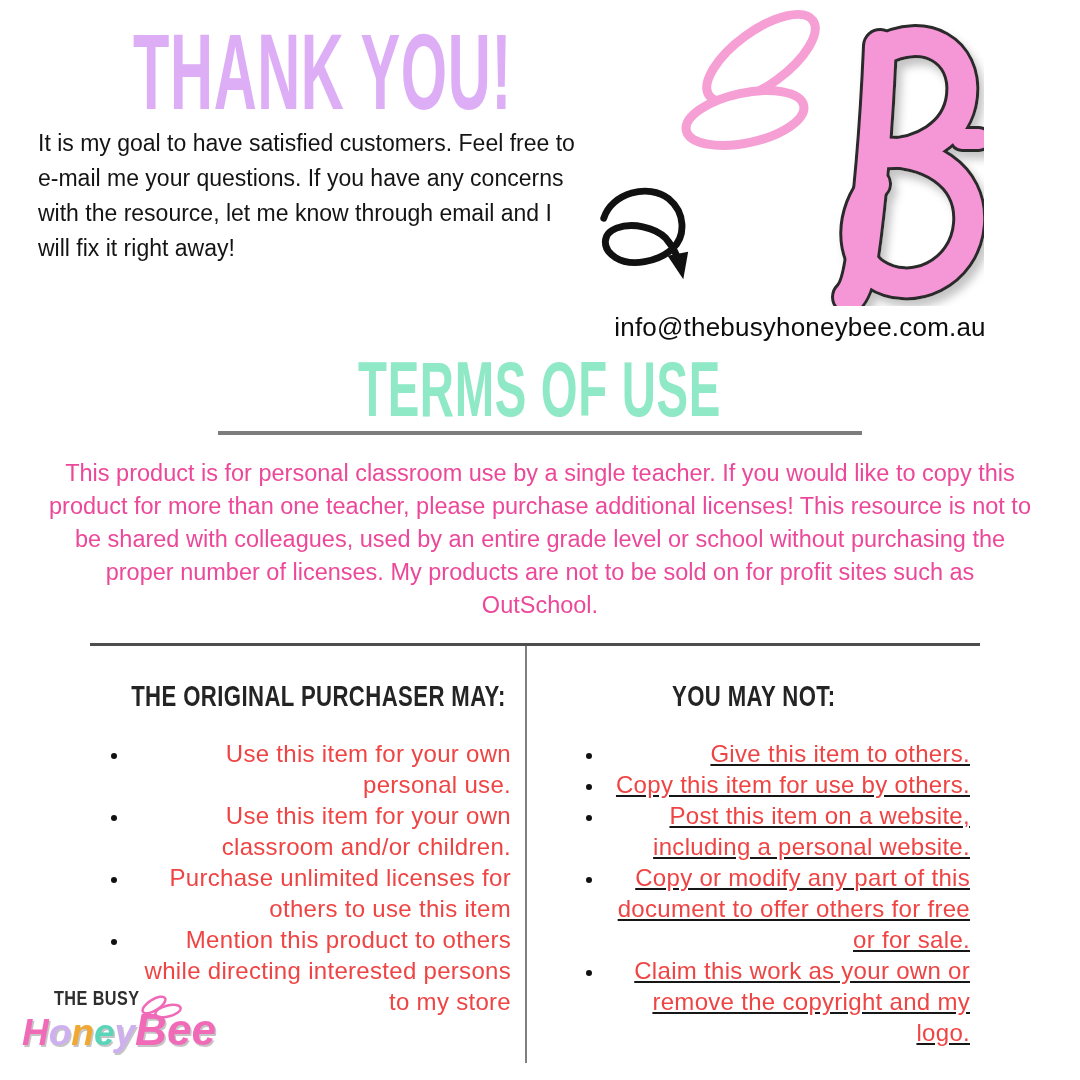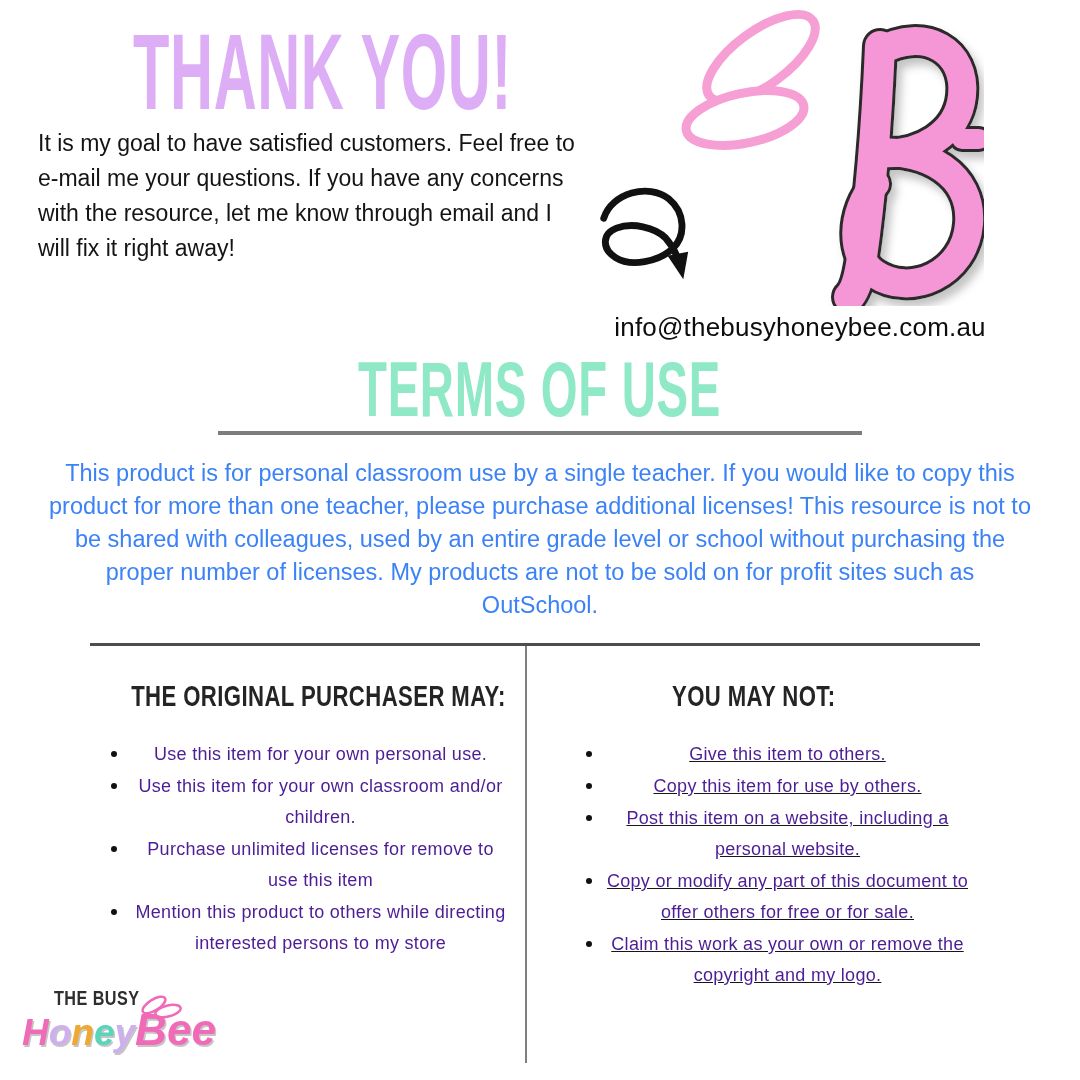--- a/index.html
+++ b/index.html
@@ -48,21 +48,21 @@
     font-size: 74px; font-weight: 700; line-height: 0.96; letter-spacing: 1px;
     color: #8fe8c6;
     transform: scale(0.64, 1.05); transform-origin: center top;
     white-space: nowrap;
   }
 
   
   .terms-body {
     width: 985px; margin: 22px auto 0 auto;
     text-align: center;
-    font-size: 23.5px; line-height: 33px; color: #3b82f6;
+    font-size: 23.5px; line-height: 33px; color: #ec4899;
   }
 
   
   .columns {
     position: absolute; left: 90px; top: 643px;
     width: 890px; height: 420px;
     border-top: 3px solid #4d4d4d;
     display: flex;
   }
   .col { padding-top: 35px; }
@@ -74,22 +74,22 @@
     display: inline-block;
     font-size: 27px; font-weight: 700; color: #242424; letter-spacing: 0.5px;
     transform: scale(0.82, 1.12); transform-origin: center center;
     white-space: nowrap;
   }
 
   .col ul { margin-top: 26px; list-style: disc; color: #1a1a1a; }
   .col-left  ul { padding: 0 14px 0 40px; }
   .col-right ul { padding: 0 10px 0 78px; }
   .col li {
-    text-align: center;
-    font-size: 18px; line-height: 31px; color: #4c1d95;
+    text-align: right;
+    font-size: 24px; line-height: 31px; color: #ef4444;
     letter-spacing: 0.3px;
   }
   .col li::marker { color: #111; font-size: 20px; }
 
   
   .footer-logo { position: absolute; left: 22px; top: 988px; width: 230px; z-index: 5; }
   .footer-logo .line1 {
     margin-left: 32px;
     font-size: 18px; font-weight: 700; color: #2e2e2e; letter-spacing: 0.5px;
     transform: scale(0.9, 1.1); transform-origin: left center; width: 120px;
@@ -163,21 +163,21 @@
 <p class="terms-body">This product is for personal classroom use by a single teacher. If you would like to copy this product for more than one teacher, please purchase additional licenses! This resource is not to be shared with colleagues, used by an entire grade level or school without purchasing the proper number of licenses. My products are not to be sold on for profit sites such as OutSchool.</p>
 
 <div class="columns">
   <div class="col col-left">
     <div class="col-heading">
       <span class="scale-wrap">THE ORIGINAL PURCHASER MAY:</span>
     </div>
     <ul>
       <li>Use this item for your own personal use.</li>
       <li>Use this item for your own classroom and/or children.</li>
-      <li>Purchase unlimited licenses for remove to use this item</li>
+      <li>Purchase unlimited licenses for others to use this item</li>
       <li>Mention this product to others while directing interested persons to my store</li>
     </ul>
   </div>
   <div class="col col-right">
     <div class="col-heading">
       <span class="scale-wrap">YOU MAY NOT:</span>
     </div>
     <ul>
       <li>Give this item to others.</li>
       <li>Copy this item for use by others.</li>

